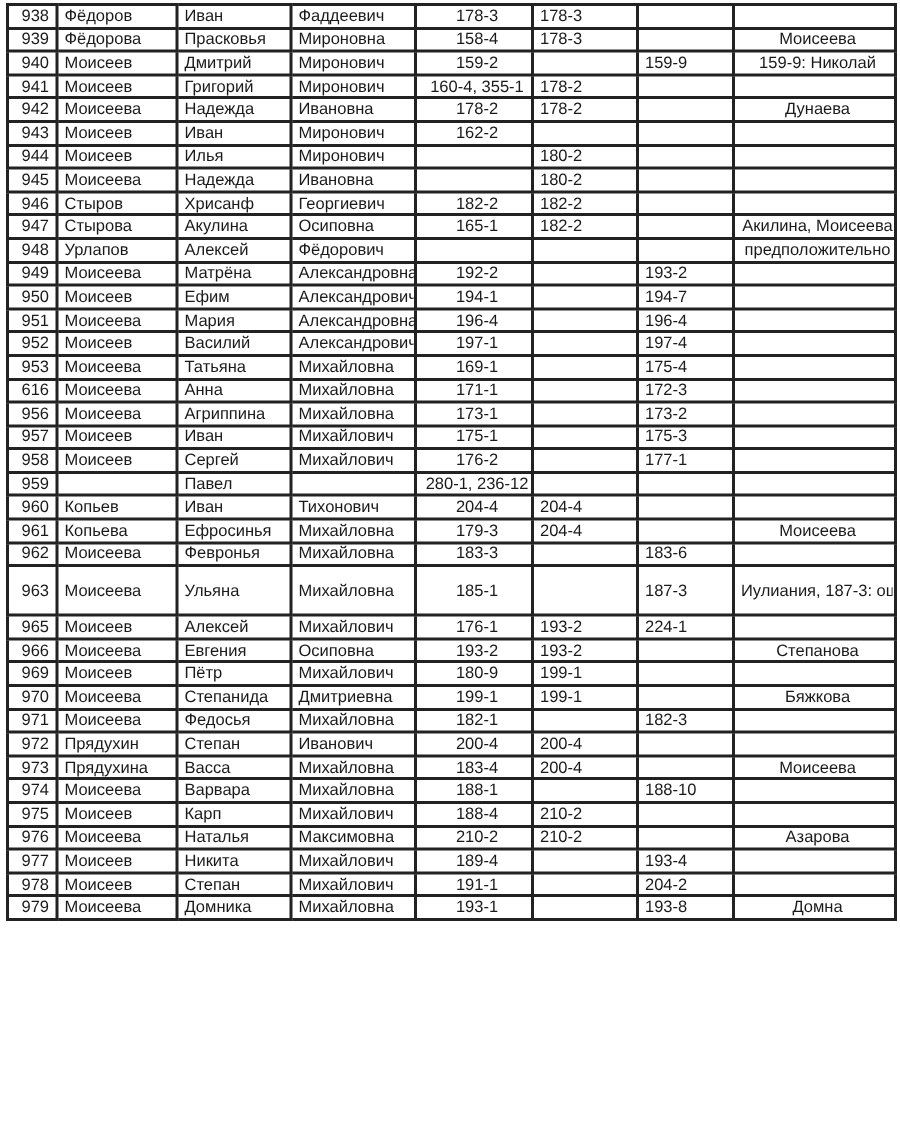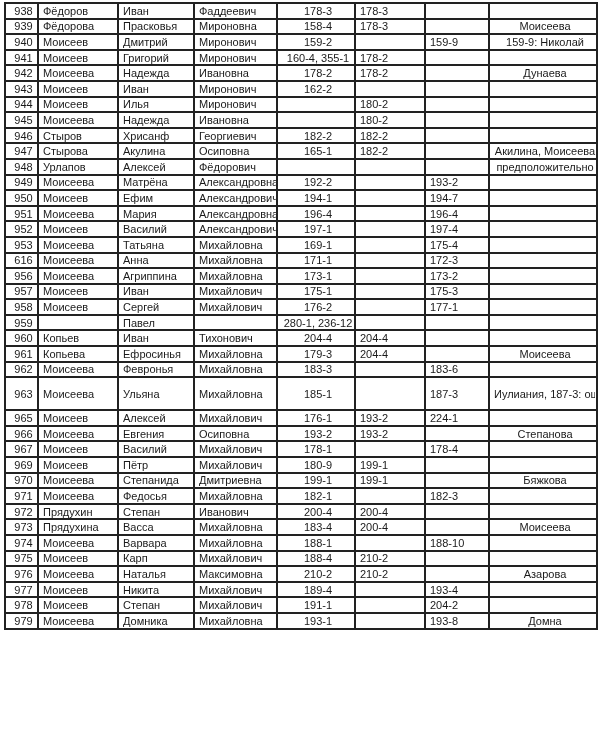--- a/index.html
+++ b/index.html
@@ -307,30 +307,20 @@
         <td class="c-num">966</td>
         <td>Моисеева</td>
         <td>Евгения</td>
         <td>Осиповна</td>
         <td class="c-ref">193-2</td>
         <td class="c-ref2">193-2</td>
         <td class="c-ref3"></td>
         <td class="c-note">Степанова</td>
       </tr>
       <tr>
-        <td class="c-num">967</td>
-        <td>Моисеев</td>
-        <td>Василий</td>
-        <td>Михайлович</td>
-        <td class="c-ref">178-1</td>
-        <td class="c-ref2"></td>
-        <td class="c-ref3">178-4</td>
-        <td class="c-note"></td>
-      </tr>
-      <tr>
         <td class="c-num">969</td>
         <td>Моисеев</td>
         <td>Пётр</td>
         <td>Михайлович</td>
         <td class="c-ref">180-9</td>
         <td class="c-ref2">199-1</td>
         <td class="c-ref3"></td>
         <td class="c-note"></td>
       </tr>
       <tr>

